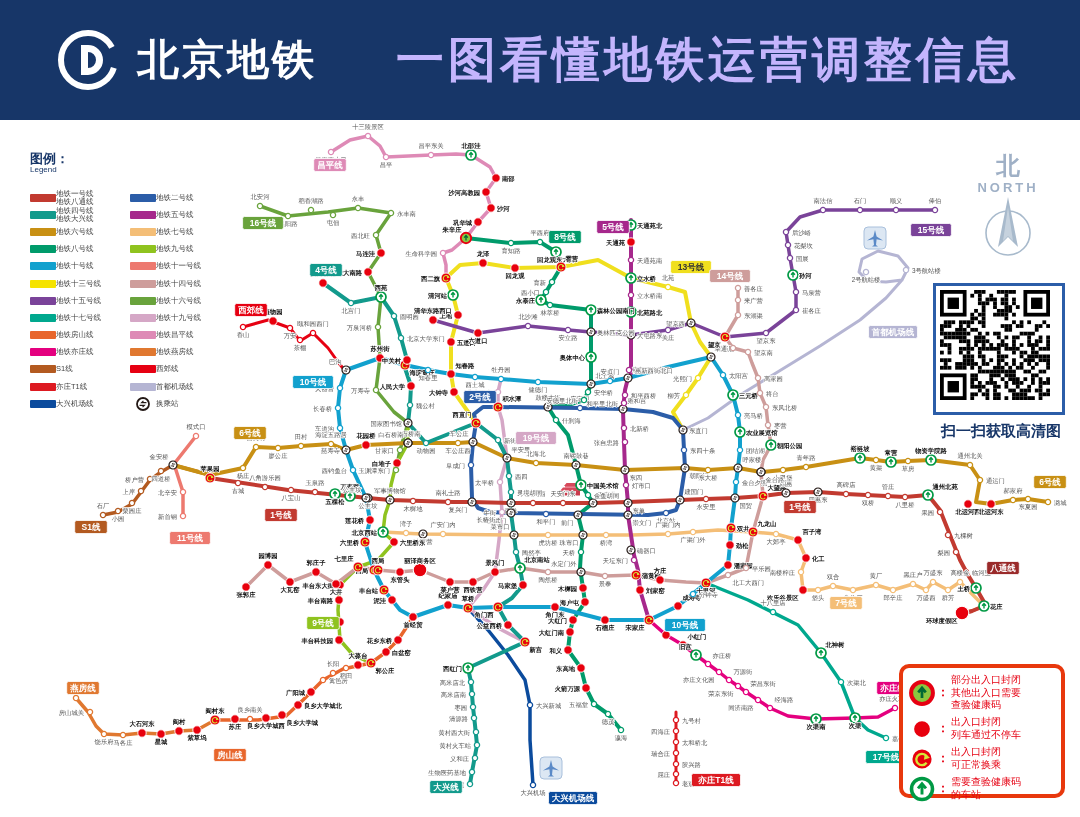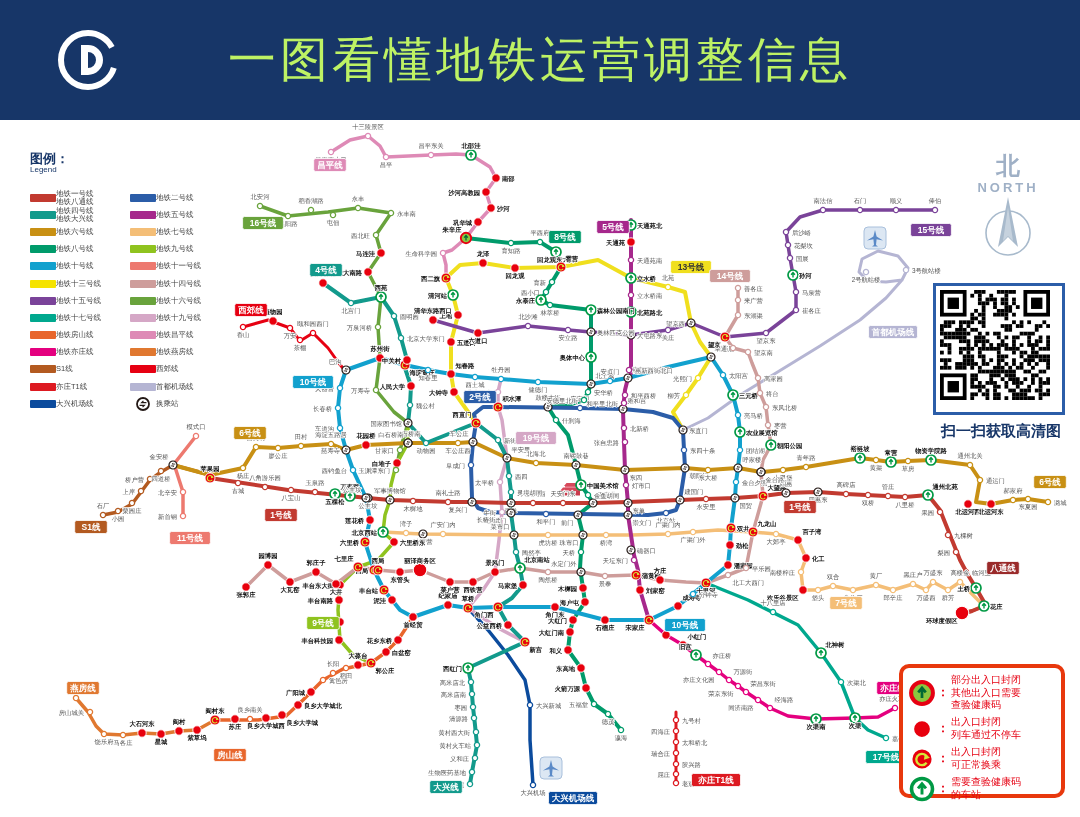--- a/index.html
+++ b/index.html
@@ -3,21 +3,21 @@
 <meta charset="utf-8">
 <style>
   html,body{margin:0;padding:0;}
   body{width:1080px;height:817px;position:relative;background:#fff;overflow:hidden;
        font-family:"Liberation Sans","DejaVu Sans",sans-serif;}
   
   .header{position:absolute;left:0;top:0;width:1080px;height:120px;background:#173668;
           display:flex;align-items:center;}
   .logo-wrap{display:flex;align-items:center;margin-left:55px;}
   .logo-name{color:#fff;font-size:42px;font-weight:900;margin-left:16px;letter-spacing:3px;}
-  .main-title{color:#bef264;font-size:48px;font-weight:400;letter-spacing:4px;margin-left:107px;}
+  .main-title{color:#c4b5fd;font-size:48px;font-weight:700;letter-spacing:4px;margin-left:79px;}
   
   .map-area{position:absolute;left:0;top:120px;width:1080px;height:697px;background:#fff;padding-left:28px;}
   svg text{paint-order:stroke;stroke:#fff;stroke-width:1.6px;stroke-linejoin:round;}
   
   .legend{position:absolute;left:30px;top:153px;width:200px;}
   .legend-title{font-size:13px;font-weight:900;color:#173668;line-height:12px;}
   .legend-sub{font-size:8px;color:#173668;margin-bottom:15px;}
   .legend-cols{display:flex;}
   .legend-col{width:100px;}
   .legend-row{display:flex;align-items:center;height:17.2px;}
@@ -41,20 +41,21 @@
 </style>
 </head>
 <body>
 
 <div class="header">
   <div class="logo-wrap">
     <svg width="66" height="66" viewBox="0 0 66 66">
       <circle cx="33" cy="33" r="27" fill="none" stroke="#fff" stroke-width="6" stroke-dasharray="148 22" stroke-dashoffset="-8"></circle>
       <path d="M26 18 v30 h7 a15 15 0 0 0 0 -30 z M33 25 a8 8 0 0 1 0 16 v-16 z" fill="#fff"></path>
     </svg>
+    <div class="logo-name">北京地铁</div>
   </div>
   <div class="main-title">一图看懂地铁运营调整信息</div>
 </div>
 
 <div class="map-area">
   <svg id="mapsvg" width="1080" height="697" viewBox="0 0 1080 697">
       <polyline points="655,310 680,298 712,275 748,253 792,226 832,200 858,178 874,160 880,148 870,136 850,131 834,139 831,152 840,161 858,162 874,160" fill="none" stroke="#B5B5D3" stroke-width="3" stroke-linecap="round" stroke-linejoin="round"></polyline>
       <polyline points="448,303 426,272 423,254 423,222 430,195 425,175 418,158 432,145 455,143 487,148 533,147 570,140 603,158 640,167 657,172 663,203 672,222 683,237 670,258 658,275 645,292 655,310" fill="none" stroke="#F0DF1E" stroke-width="4" stroke-linecap="round" stroke-linejoin="round"></polyline>
       <polyline points="303,32 322,20 340,16 352,26 358,37 403,35 428,34 443,35 462,47 468,58 458,72 463,88 450,102 438,118 424,130 415,133 418,145 418,158" fill="none" stroke="#DE8AB6" stroke-width="3.5" stroke-linecap="round" stroke-linejoin="round"></polyline>
       <polyline points="405,200 450,213 500,206 540,210 563,212 603,215 640,210 663,203 697,217 738,213 768,190 768,172 765,155 762,138 760,125 758,112 772,97 795,90 907,90" fill="none" stroke="#7A4399" stroke-width="3.5" stroke-linecap="round" stroke-linejoin="round"></polyline>

